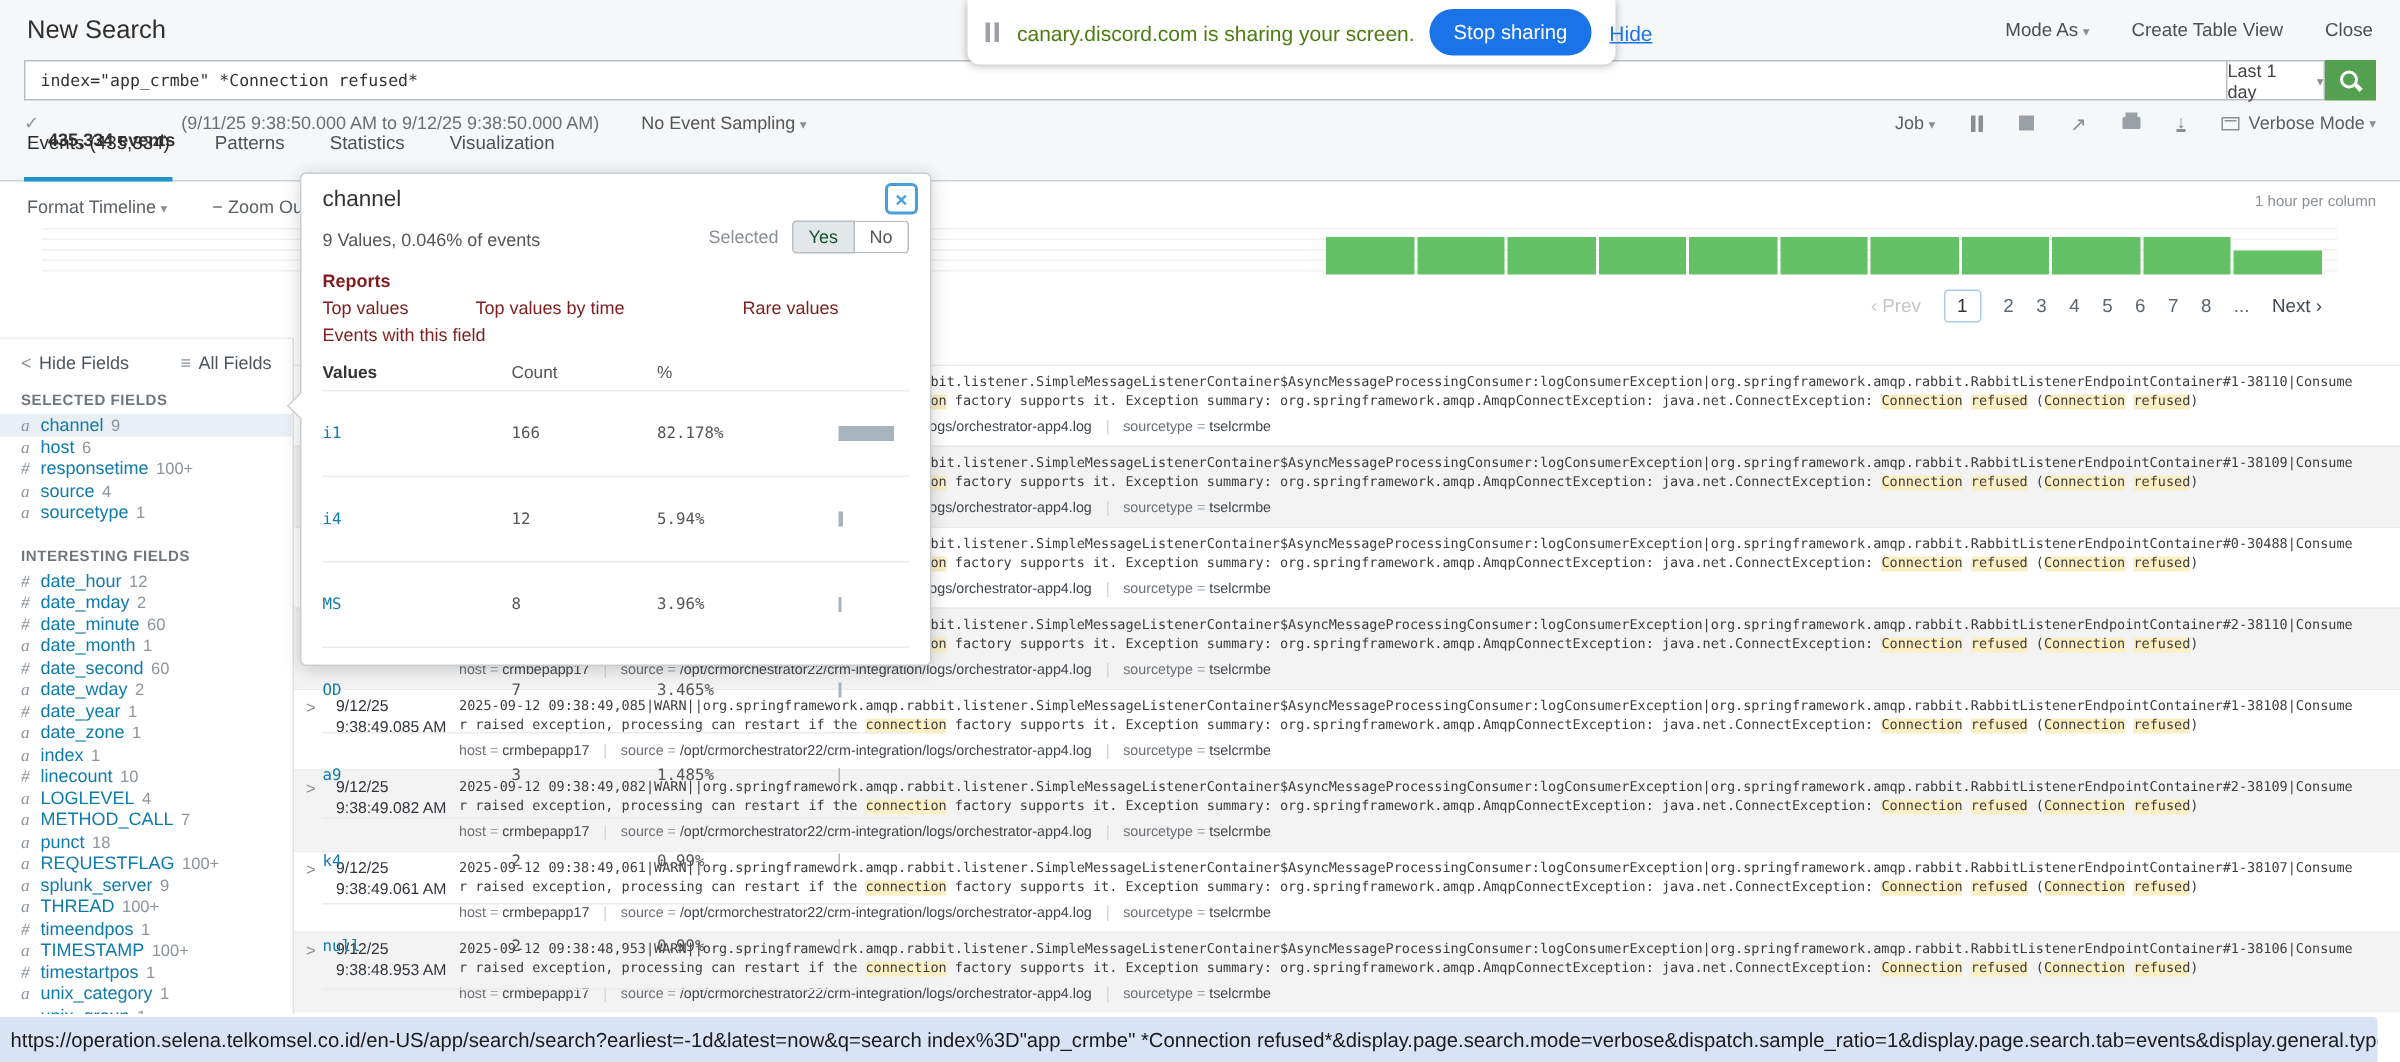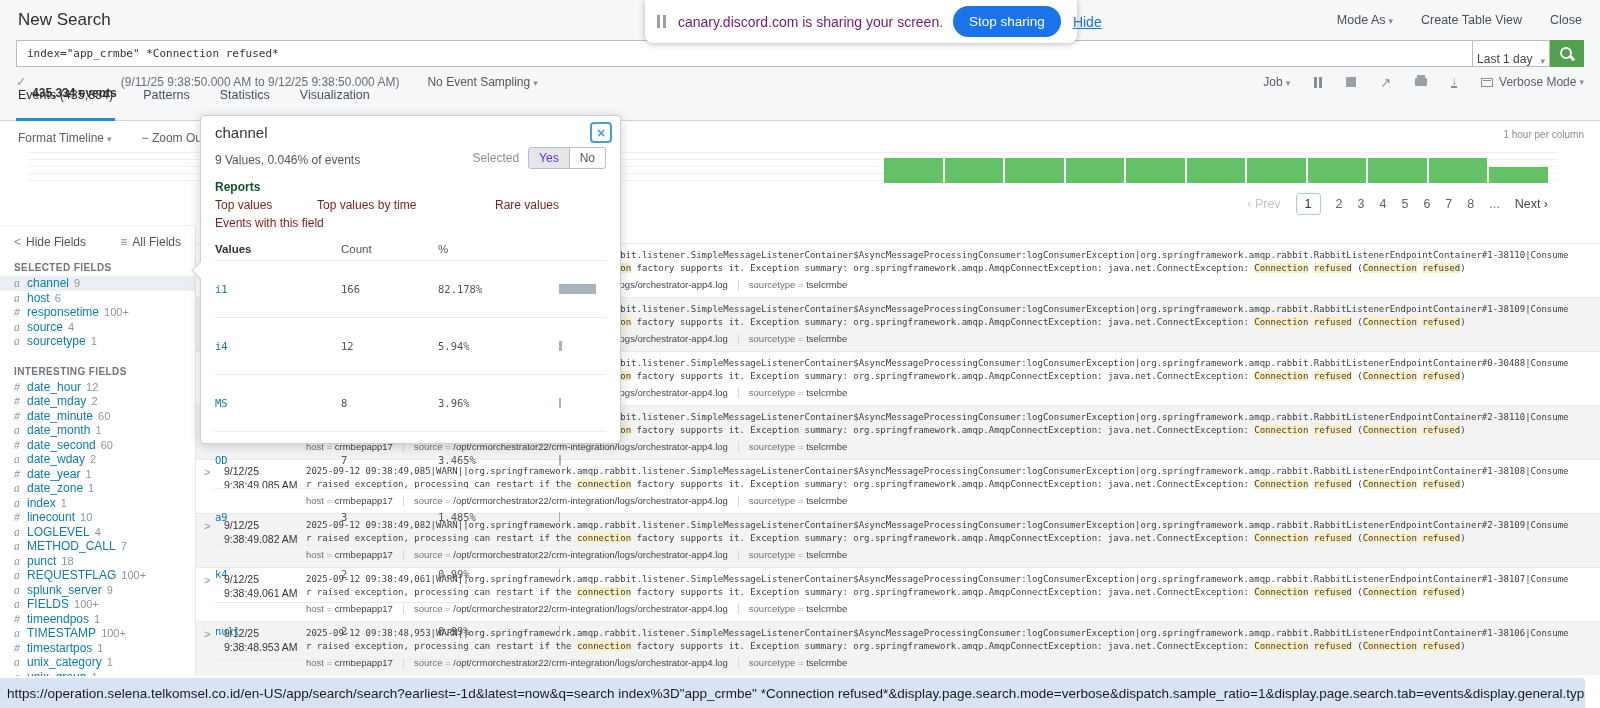--- a/index.html
+++ b/index.html
@@ -8,21 +8,21 @@
 
   
   .top{position:absolute;top:0;left:0;right:0;height:121px;background:#f6f7f8;border-bottom:1px solid #cfd3d6;box-sizing:border-box;}
   .page-title{position:absolute;top:10px;left:18px;font-size:17px;font-weight:500;color:#2f2f2f;}
   .top-actions{position:absolute;top:13px;right:18px;display:flex;gap:28px;font-size:12.5px;color:#4a4f54;}
   .top-actions .act{cursor:default;}
   .caret{font-size:9px;color:#8a8f94;margin-left:3px;}
   .search-row{position:absolute;top:40px;left:16px;right:16px;height:27px;display:flex;}
   .search-input{flex:1;background:#fff;border:1px solid #b9bdc1;border-right:none;box-sizing:border-box;
       font-family:"DejaVu Sans Mono",monospace;font-size:11px;color:#333;padding:0 10px;outline:none;}
-  .time-picker{width:78px;border:1px solid #b9bdc1;box-sizing:border-box;display:flex;align-items:flex-end;justify-content:center;
+  .time-picker{width:66px;border:1px solid #b9bdc1;box-sizing:border-box;display:flex;align-items:center;justify-content:center;
       font-size:12px;color:#444;background:#fff;gap:5px;}
   .search-btn{width:34px;background:#53a051;display:flex;align-items:center;justify-content:center;}
   .i-search{position:relative;width:16px;height:16px;}
   .i-search::before{content:'';position:absolute;left:1px;top:1px;width:8px;height:8px;border:2px solid #fff;border-radius:50%;}
   .i-search::after{content:'';position:absolute;left:11px;top:11px;width:5px;height:2.5px;background:#fff;transform:rotate(45deg);}
   .info-row{position:absolute;top:72px;left:16px;right:16px;height:20px;display:flex;align-items:center;font-size:12px;color:#5a5f64;}
   .check{color:#8f9499;margin-right:6px;}
   .ev-count{font-weight:700;color:#333;margin-right:4px;margin-top:21px;}
   .ev-range{color:#6a6f74;}
   .sampling{margin-left:28px;color:#555;}
@@ -87,24 +87,24 @@
   .popup{position:absolute;left:200px;top:115px;width:419px;height:327px;background:#fff;border:1px solid #c9ced2;
       border-radius:4px;box-shadow:0 2px 12px rgba(0,0,0,.18);z-index:40;font-size:12px;}
   .popup-arrow{position:absolute;left:-7px;top:148px;width:12px;height:12px;background:#fff;
       border-left:1px solid #c9ced2;border-bottom:1px solid #c9ced2;transform:rotate(45deg);}
   .pp-title{position:absolute;top:8px;left:14px;font-size:15px;color:#333;}
   .pp-close{position:absolute;top:6px;right:8px;width:22px;height:21px;border:2px solid #4a9ed8;border-radius:4px;
       color:#4a9ed8;display:flex;align-items:center;justify-content:center;font-size:14px;font-weight:700;box-sizing:border-box;}
   .pp-summary{position:absolute;top:37px;left:14px;color:#555;}
   .pp-selected{position:absolute;top:31px;right:14px;display:flex;align-items:center;gap:9px;color:#8a9096;}
   .pp-toggle{display:flex;}
-  .pp-btn{border:1px solid #b9bdc1;padding:3px 10px;font-size:12px;color:#6d28d9;background:#fff;}
+  .pp-btn{border:1px solid #b9bdc1;padding:3px 10px;font-size:12px;color:#14532d;background:#fff;}
   .pp-btn.on{background:#e4e7ea;border-radius:3px 0 0 3px;}
   .pp-btn.off{border-left:none;border-radius:0 3px 3px 0;color:#555;}
-  .pp-reports{position:absolute;top:64px;left:14px;font-weight:700;color:#14532d;text-align:right;}
+  .pp-reports{position:absolute;top:64px;left:14px;font-weight:700;color:#7f1d1d;text-align:right;}
   .pp-linkrow{position:absolute;top:82px;left:14px;right:14px;display:flex;}
   .pp-linkrow .l1{width:102px;}
   .pp-linkrow .l2{width:178px;}
   .pp-link{color:#7f1d1d;}
   .pp-linkrow2{position:absolute;top:100px;left:14px;}
   .pp-table{position:absolute;top:124px;left:14px;right:14px;}
   .pp-thead{display:flex;padding:3px 0 5px;color:#555;font-size:11.5px;}
   .pp-thead .h-val{width:126px;font-weight:700;color:#333;}
   .pp-thead .h-cnt{width:97px;}
   .pp-thead .h-pct{width:121px;}
@@ -113,21 +113,21 @@
   .pp-cnt{width:97px;color:#555;font-family:"DejaVu Sans Mono",monospace;font-size:10.5px;}
   .pp-pct{width:121px;color:#555;font-family:"DejaVu Sans Mono",monospace;font-size:10.5px;}
   .pp-bar{height:10px;background:#a8b4bd;}
 
   
   .share{position:absolute;left:645px;top:0;width:432px;height:43px;background:#fff;z-index:60;
       border-radius:0 0 8px 8px;box-shadow:0 1px 6px rgba(0,0,0,.28);display:flex;align-items:center;
       padding:0 12px;box-sizing:border-box;gap:10px;}
   .share-pause{display:flex;gap:3px;flex:none;margin-right:2px;}
   .share-pause i{width:3px;height:13px;background:#9aa0a6;display:block;}
-  .share-text{font-size:14px;color:#701a75;white-space:nowrap;}
+  .share-text{font-size:14px;color:#4d7c0f;white-space:nowrap;}
   .share-btn{background:#1a73e8;color:#fff;border-radius:17px;padding:8px 16px;font-size:13.5px;font-weight:500;white-space:nowrap;}
   .share-hide{color:#1a73e8;text-decoration:underline;font-size:14px;margin-left:2px;}
 
   
   .statusbar{position:absolute;left:0;bottom:0;width:1585px;height:30px;background:#d8e4f6;z-index:70;
       display:flex;align-items:center;font-size:13.5px;color:#1b1b1b;padding-left:7px;box-sizing:border-box;
       border-top-right-radius:3px;white-space:nowrap;overflow:hidden;}
 </style>
 </head>
 <body>
@@ -327,21 +327,21 @@
         <span class="sb-name">REQUESTFLAG</span>
         <span class="sb-count">100+</span>
       </div>
       <div class="sb-item">
         <span class="sb-type">a</span>
         <span class="sb-name">splunk_server</span>
         <span class="sb-count">9</span>
       </div>
       <div class="sb-item">
         <span class="sb-type">a</span>
-        <span class="sb-name">FIELDS</span>
+        <span class="sb-name">THREAD</span>
         <span class="sb-count">100+</span>
       </div>
       <div class="sb-item">
         <span class="sb-type">#</span>
         <span class="sb-name">timeendpos</span>
         <span class="sb-count">1</span>
       </div>
       <div class="sb-item">
         <span class="sb-type">a</span>
         <span class="sb-name">TIMESTAMP</span>

